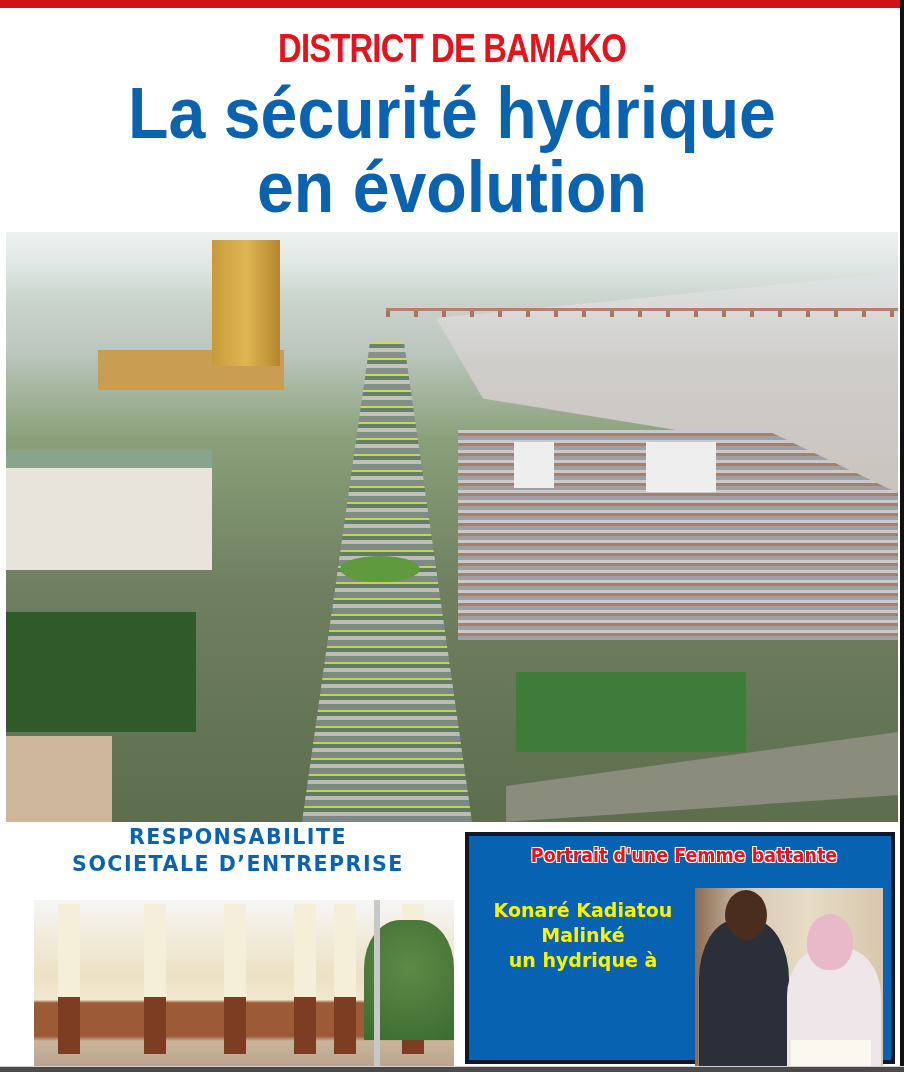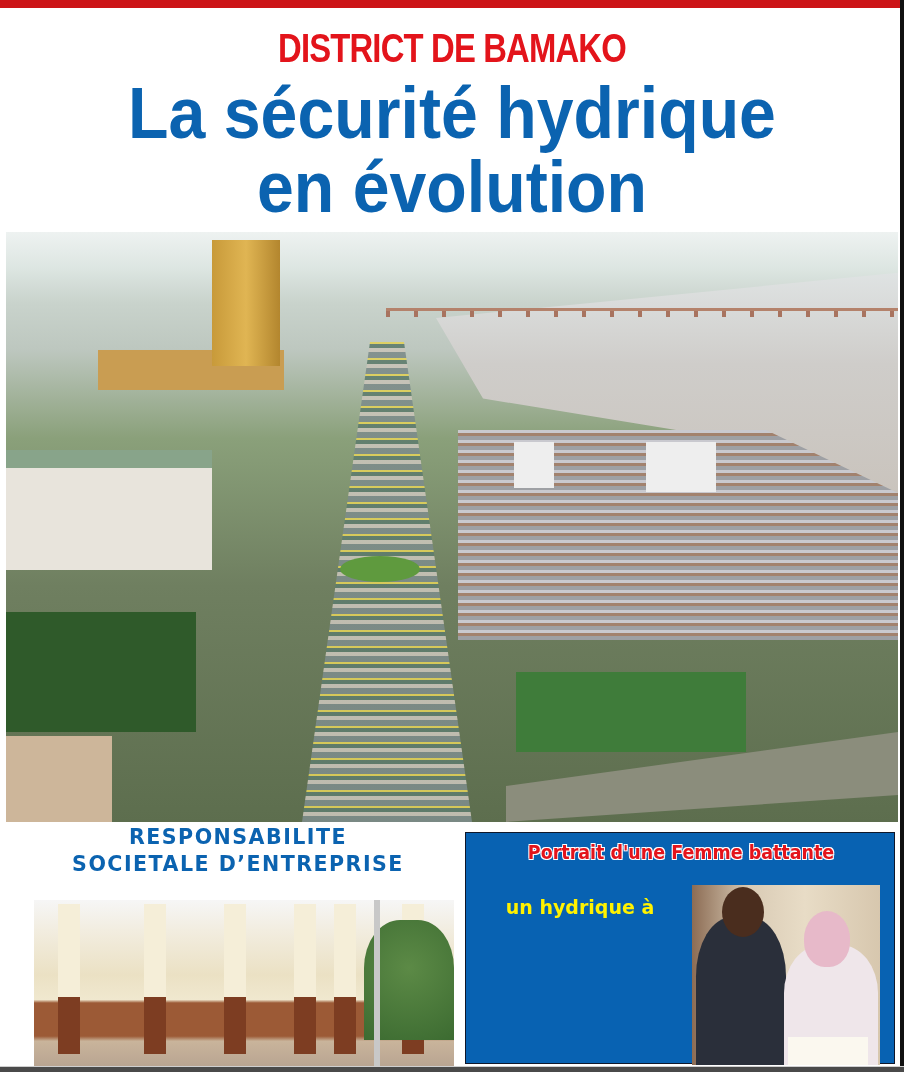--- a/index.html
+++ b/index.html
@@ -67,21 +67,21 @@
   .school-photo {
     position: absolute; left: 6px; top: 76px; width: 420px; height: 166px; overflow: hidden;
     background: linear-gradient(#f6f6f6 0%, #f2ede0 18%, #ebe1c4 45%, #f0e8cf 60%, #9c5a36 62%, #9c5a36 82%, #c9b49b 85%, #b9a592 100%);
   }
   .school-photo .pillar { position: absolute; top: 4px; width: 22px; height: 150px; background: linear-gradient(#f5eed8 0 62%, #7d3d22 62% 100%); }
   .school-photo .tree { position: absolute; right: 0; top: 20px; width: 90px; height: 120px; background: radial-gradient(circle at 50% 40%, #5c8a46, #3c6b31); border-radius: 40% 40% 0 0; }
   .school-photo .pole { position: absolute; left: 340px; top: 0; width: 6px; height: 166px; background: #c8c8c8; }
 
   .portrait-box {
     position: absolute; left: 465px; top: 832px; width: 430px; height: 232px;
-    background: #0862b2; border: 1px solid #0f172a; box-sizing: border-box;
+    background: #0862b2; border: 4px solid #0f172a; box-sizing: border-box;
   }
   .portrait-tag {
     position: absolute; left: 0; top: 8px; width: 430px; text-align: center;
     font-family: "DejaVu Sans", sans-serif; font-weight: 700; font-size: 19px;
     color: #e3141b; text-shadow: -1px -1px 0 #fff, 1px -1px 0 #fff, -1px 1px 0 #fff, 1px 1px 0 #fff;
     transform: scaleX(0.92);
   }
   .portrait-name {
     position: absolute; left: 8px; top: 62px; width: 212px; text-align: center;
     color: #fff200; font-weight: 700; font-family: "DejaVu Sans", sans-serif;
@@ -141,20 +141,22 @@
     <div class="pillar" style="left:300px"></div>
     <div class="pillar" style="left:368px"></div>
     <div class="tree"></div>
     <div class="pole"></div>
   </div>
 </div>
 
 <div class="portrait-box">
   <div class="portrait-tag">Portrait d'une Femme battante</div>
   <div class="portrait-name">
+    <div>Konaré Kadiatou</div>
+    <div>Malinké</div>
     <div>un hydrique à</div>
   </div>
   <div class="portrait-photo" title="Man in suit beside woman holding certificate">
     <div class="man"></div>
     <div class="man-head"></div>
     <div class="woman"></div>
     <div class="woman-head"></div>
     <div class="cert"></div>
   </div>
 </div>

